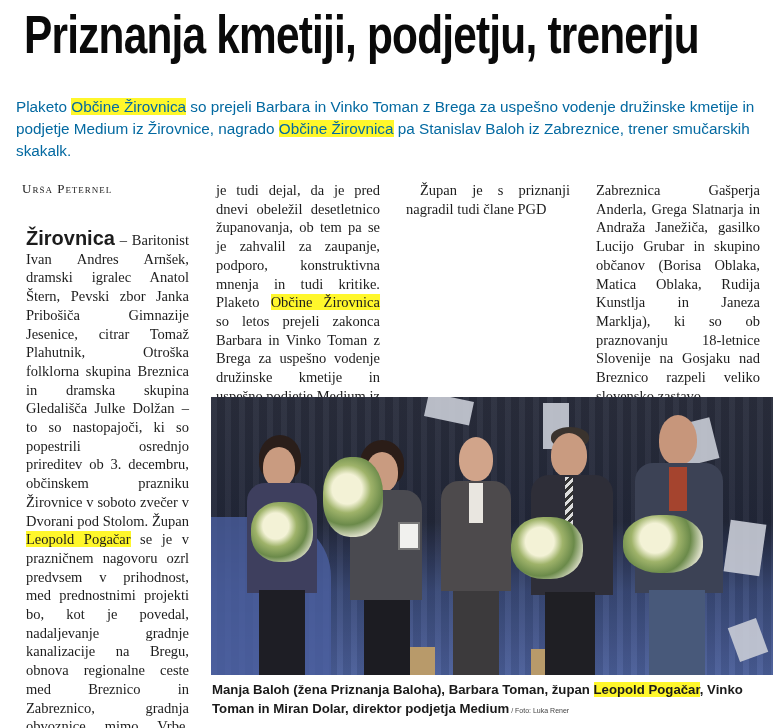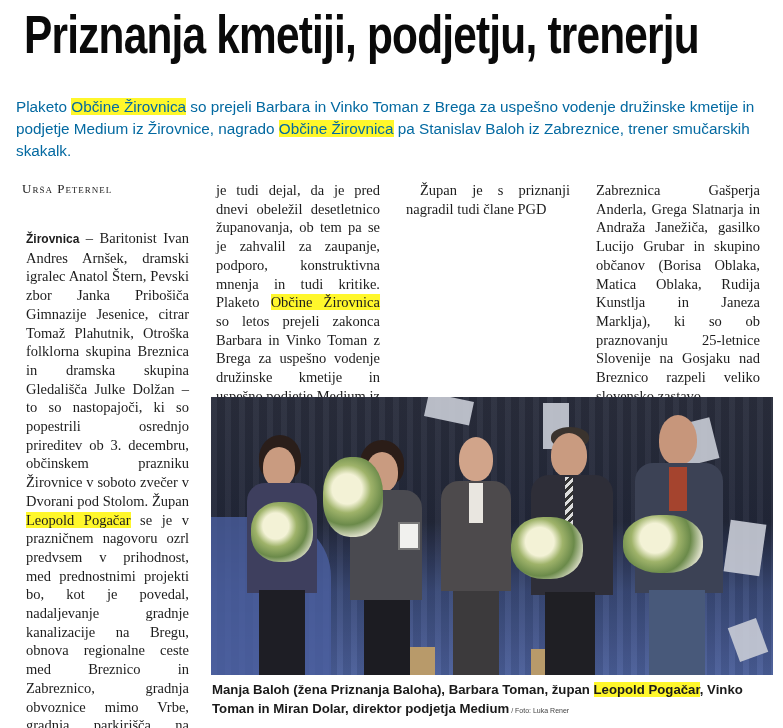--- a/index.html
+++ b/index.html
@@ -29,21 +29,21 @@
     position: absolute; font-family: "Liberation Serif", serif;
     font-size: 14.5px; line-height: 18.7px; text-align: justify;
     hyphens: manual; color: #1c1c1c;
   }
   .col p { margin: 4px; }
   .col1 { left: 22px; top: 225px; width: 171px; }
   .col2 { left: 212px; top: 177px; width: 172px; }
   .col3 { left: 402px; top: 177px; width: 172px; }
   .col4 { left: 592px; top: 177px; width: 172px; }
   .indent { text-indent: 14px; }
-  .strong { font-family: "Liberation Sans", sans-serif; font-weight: bold; font-size: 12px; }
+  .strong { font-family: "Liberation Sans", sans-serif; font-weight: bold; font-size: 20px; }
 
   .photo {
     position: absolute; left: 211px; top: 397px; width: 562px; height: 278px;
     background: linear-gradient(180deg, #2b2f3e 0%, #23283a 45%, #3a4a78 70%, #4b5f9a 100%);
     overflow: hidden;
   }
   .photo .curtain {
     position: absolute; inset: 0;
     background: repeating-linear-gradient(90deg, rgba(255,255,255,0.03) 0 6px, rgba(0,0,0,0.08) 6px 14px);
   }
@@ -82,21 +82,21 @@
 
 <div class="col col2">
   <p><span>je tudi dejal, da je pred dnevi obeležil desetletnico županovanja, ob tem pa se je zahvalil za zaupanje, podporo, konstruktivna mnenja in tudi kritike. Plaketo </span><span class="hl">Občine Žirovnica</span><span> so letos prejeli zakonca Barbara in Vinko Toman z Brega za uspešno vodenje družinske kmetije in uspešno podjetje Medium iz</span></p>
 </div>
 
 <div class="col col3">
   <p class="indent">Župan je s priznanji nagradil tudi člane PGD</p>
 </div>
 
 <div class="col col4">
-  <p>Zabreznica Gašperja Anderla, Grega Slatnarja in Andraža Janežiča, gasilko Lucijo Grubar in skupino občanov (Borisa Oblaka, Matica Oblaka, Rudija Kunstlja in Janeza Marklja), ki so ob praznovanju 25-letnice Slovenije na Gosjaku nad Breznico razpeli veliko slovensko zastavo.</p>
+  <p>Zabreznica Gašperja Anderla, Grega Slatnarja in Andraža Janežiča, gasilko Lucijo Grubar in skupino občanov (Borisa Oblaka, Matica Oblaka, Rudija Kunstlja in Janeza Marklja), ki so ob praznovanju 18-letnice Slovenije na Gosjaku nad Breznico razpeli veliko slovensko zastavo.</p>
 </div>
 
 <div class="photo" title="Award recipients standing on stage with flowers">
   <div class="curtain"></div>
   <div class="floor-blue"></div>
   <div class="deco" style="left:215px;top:0;width:46px;height:24px;transform:rotate(12deg);"></div>
   <div class="deco" style="left:332px;top:6px;width:26px;height:46px;"></div>
   <div class="deco" style="left:460px;top:25px;width:44px;height:42px;transform:rotate(-14deg);"></div>
   <div class="deco" style="left:516px;top:125px;width:36px;height:52px;transform:rotate(8deg);"></div>
   <div class="deco" style="left:522px;top:225px;width:30px;height:36px;transform:rotate(-20deg);"></div>

